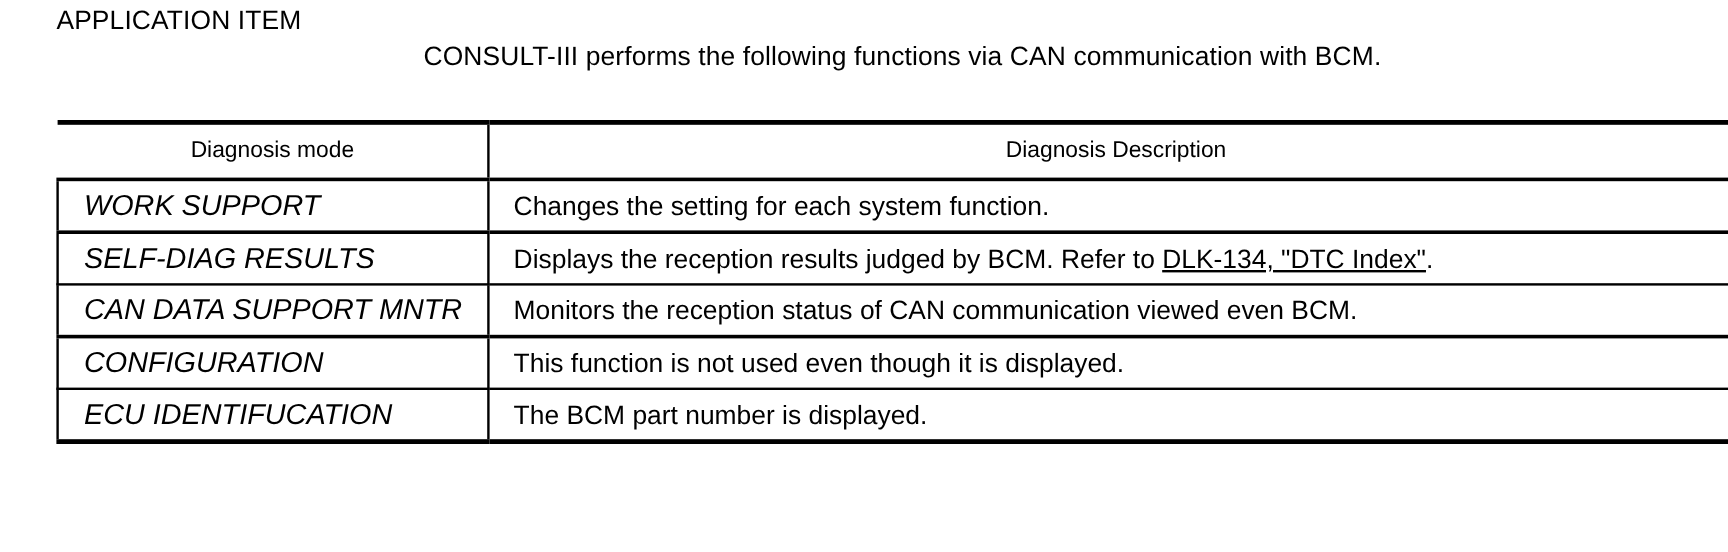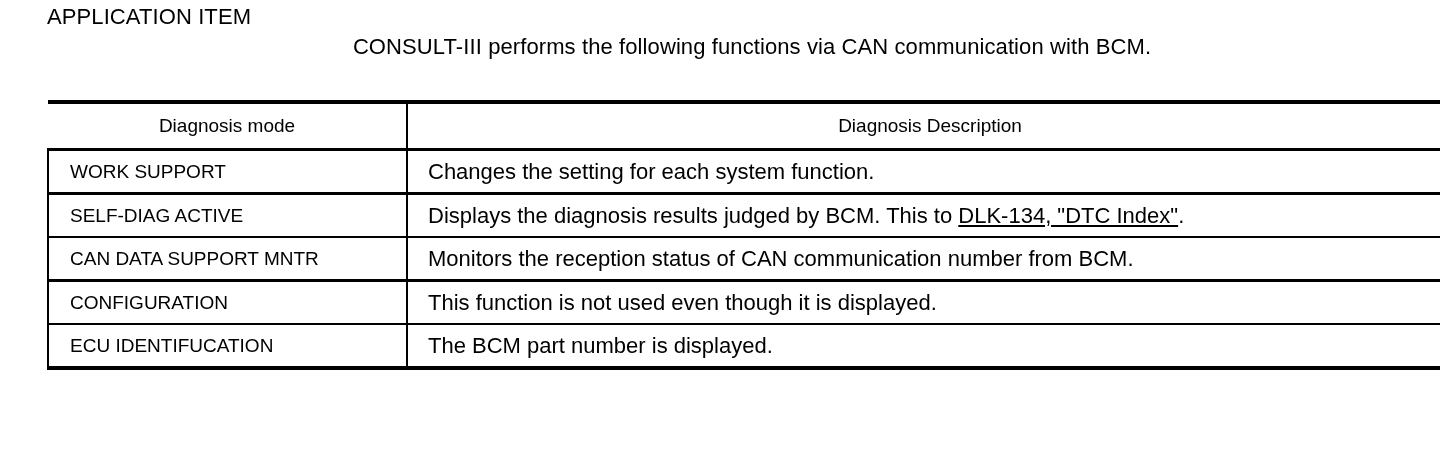--- a/index.html
+++ b/index.html
@@ -96,23 +96,24 @@
 
   .header-label {
     display: block;
     text-align: center;
     font-size: 19px;
     line-height: 24px;
   }
   .cell-mode .cell-text {
     display: block;
     padding-left: 21px;
-    font-size: 19px;
+    font-size: 24px;
     line-height: 24px;
     white-space: nowrap;
+    font-style: italic;
   }
   .cell-desc .cell-text {
     display: block;
     padding-left: 20px;
     font-size: 22px;
     line-height: 24px;
     white-space: nowrap;
   }
   .xref {
     text-decoration: underline;
@@ -152,33 +153,33 @@
           <td class="cell-mode">
             <span class="cell-text">WORK SUPPORT</span>
           </td>
           <td class="cell-desc">
             <span class="cell-text"><span>Changes the setting for each system function.</span></span>
           </td>
         </tr>
 
         <tr>
           <td class="cell-mode">
-            <span class="cell-text">SELF-DIAG ACTIVE</span>
-          </td>
-          <td class="cell-desc">
-            <span class="cell-text"><span>Displays the diagnosis results judged by BCM. This to </span><a class="xref" href="#">DLK-134, "DTC Index"</a><span>.</span></span>
+            <span class="cell-text">SELF-DIAG RESULTS</span>
+          </td>
+          <td class="cell-desc">
+            <span class="cell-text"><span>Displays the reception results judged by BCM. Refer to </span><a class="xref" href="#">DLK-134, "DTC Index"</a><span>.</span></span>
           </td>
         </tr>
 
         <tr class="row-thick">
           <td class="cell-mode">
             <span class="cell-text">CAN DATA SUPPORT MNTR</span>
           </td>
           <td class="cell-desc">
-            <span class="cell-text"><span>Monitors the reception status of CAN communication number from BCM.</span></span>
+            <span class="cell-text"><span>Monitors the reception status of CAN communication viewed even BCM.</span></span>
           </td>
         </tr>
 
 
 
         <tr>
           <td class="cell-mode">
             <span class="cell-text">CONFIGURATION</span>
           </td>
           <td class="cell-desc">

